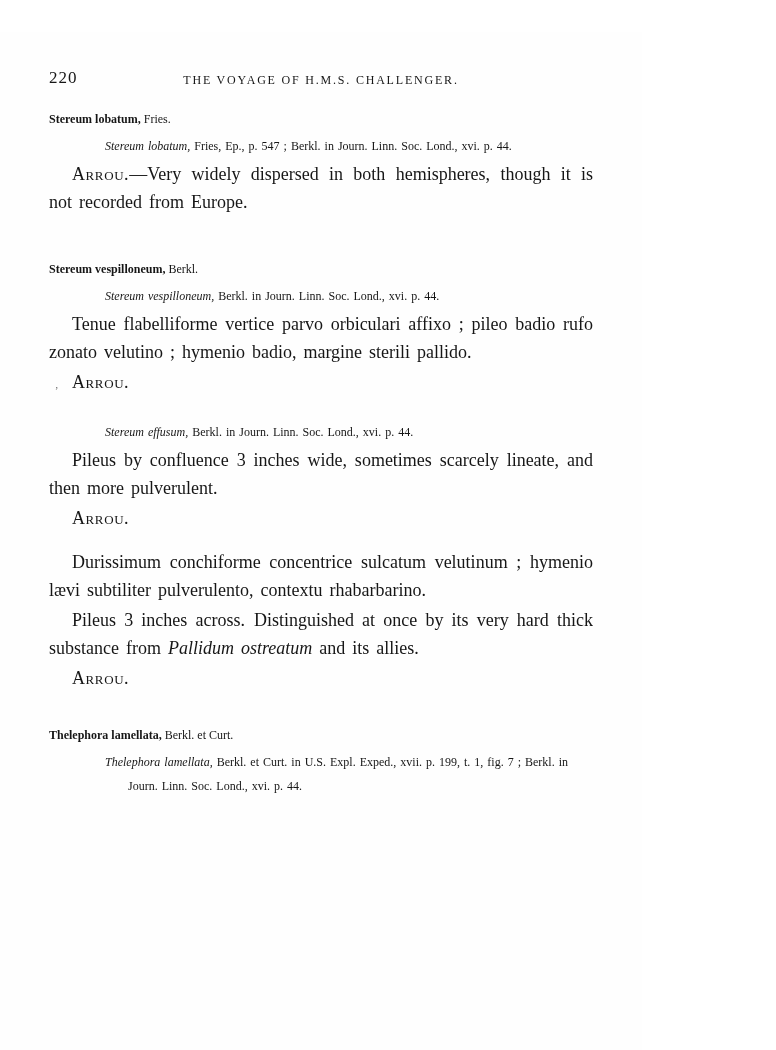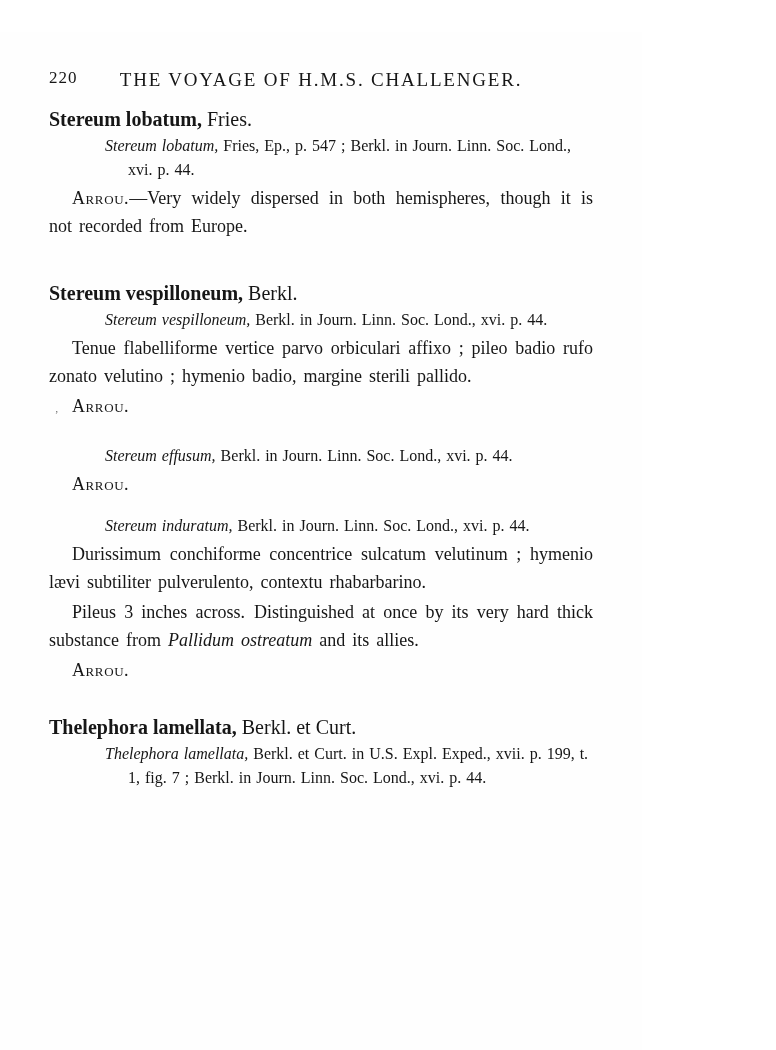--- a/index.html
+++ b/index.html
@@ -24,41 +24,41 @@
   .pageno {
     position: absolute;
     left: 0;
     top: 36px;
     font-size: 17px;
     letter-spacing: 1px;
   }
   .title {
     display: inline-block;
     margin: 0;
-    font-size: 19px;
+    font-size: 12px;
     font-weight: 400;
     letter-spacing: 1.8px;
     line-height: 24px;
   }
   .entry { margin: 0; }
   .entry.e1 { margin-top: 14px; }
   .entry.e2 { margin-top: 40px; }
   .entry.e3 { margin-top: 24px; }
   .entry.e4 { margin-top: 16px; }
   .entry.e5 { margin-top: 30px; }
   .heading {
     margin: 0;
-    font-size: 20px;
+    font-size: 12px;
     line-height: 26px;
     font-weight: 400;
   }
   .heading .sp { font-weight: 700; }
   .citation {
     margin: 2px 0 0 0;
-    font-size: 16px;
+    font-size: 12px;
     line-height: 24px;
     padding-left: 79px;
     text-indent: -23px;
     word-spacing: 1px;
   }
   .citation i { font-style: italic; }
   .para {
     position: relative;
     margin: 2px 0 0 0;
     font-size: 18px;
@@ -109,25 +109,25 @@
 
   <section class="entry e2">
     <h2 class="heading"><span class="sp">Stereum vespilloneum,</span><span> Berkl.</span></h2>
     <p class="citation"><i>Stereum vespilloneum,</i><span> Berkl. in Journ. Linn. Soc. Lond., xvi. p. 44.</span></p>
     <p class="para">Tenue flabelliforme vertice parvo orbiculari affixo&nbsp;; pileo badio rufo zonato velutino&nbsp;; hymenio badio, margine sterili pallido.</p>
     <p class="para locality"><span class="stray">’</span><span class="sc">Arrou.</span></p>
   </section>
 
   <section class="entry e3">
     <p class="citation"><i>Stereum effusum,</i><span> Berkl. in Journ. Linn. Soc. Lond., xvi. p. 44.</span></p>
+    <p class="para">Pileus by confluence 3 inches wide, sometimes scarcely lineate, and then more pulverulent.</p>
     <p class="para locality"><span class="sc">Arrou.</span></p>
   </section>
 
   <section class="entry e4">
-    <p class="citation"><i>Stereum induratum,</i><span> Berkl. in Journ. Linn. Soc. Lond., xvi. p. 44.</span></p>
     <p class="para">Durissimum conchiforme concentrice sulcatum velutinum&nbsp;; hymenio lævi subtiliter pulverulento, contextu rhabarbarino.</p>
     <p class="para"><span>Pileus 3 inches across. Distinguished at once by its very hard thick substance from </span><i>Pallidum ostreatum</i><span> and its allies.</span></p>
     <p class="para locality"><span class="sc">Arrou.</span></p>
   </section>
 
   <section class="entry e5">
     <h2 class="heading"><span class="sp">Thelephora lamellata,</span><span> Berkl. et Curt.</span></h2>
     <p class="citation"><i>Thelephora lamellata,</i><span> Berkl. et Curt. in U.S. Expl. Exped., xvii. p. 199, t. 1, fig. 7&nbsp;; Berkl. in Journ. Linn. Soc. Lond., xvi. p. 44.</span></p>
   </section>
 

